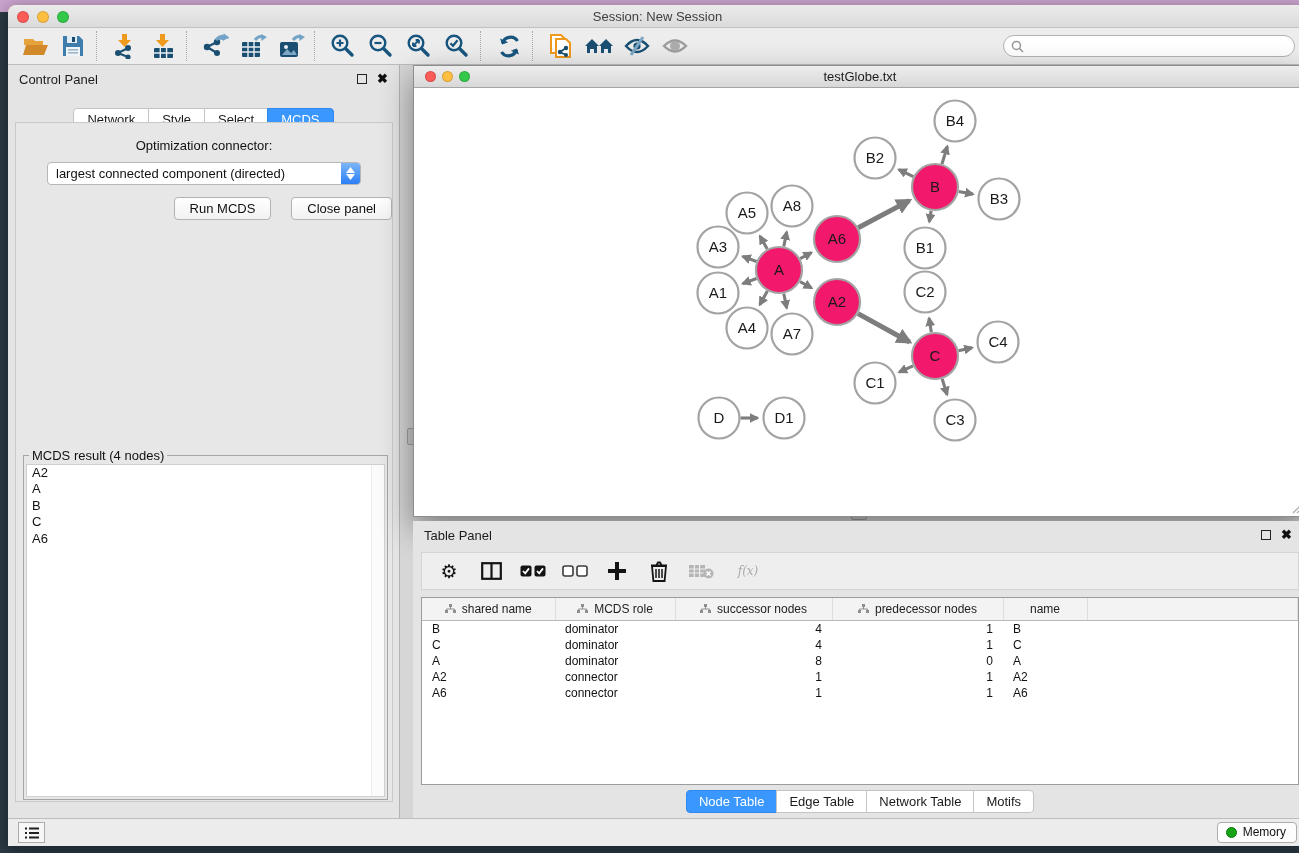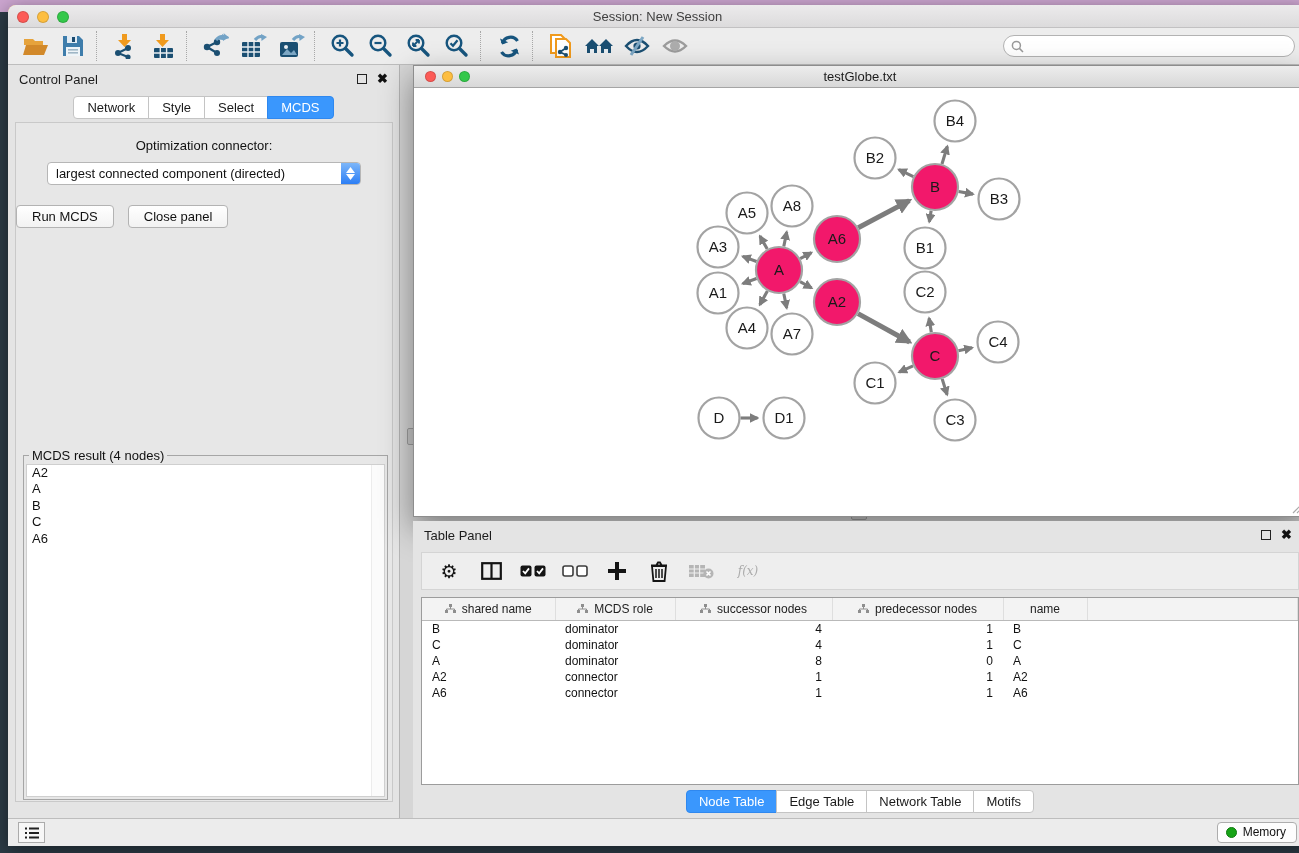--- a/index.html
+++ b/index.html
@@ -29,37 +29,37 @@
   .main { position:absolute; top:60px; bottom:28px; left:0; right:0; background:#d6d6d6; }
 
   
   .control-panel { position:absolute; left:0; top:0; bottom:0; width:392px; background:#e4e4e4;
     border-right:1px solid #b4b4b4; }
   .panel-hdr { height:28px; display:flex; align-items:center; padding:0 11px; }
   .panel-hdr .ph-title { font-size:13px; color:#1c1c1c; }
   .ph-icons { margin-left:auto; display:flex; align-items:center; gap:10px; }
   .float-ic { width:10px; height:10px; border:1.6px solid #222; display:inline-block; }
   .close-ic { font-size:13px; font-weight:bold; color:#111; line-height:10px; cursor:pointer; }
-  .cp-tabs { display:flex; justify-content:center; margin-top:3px;align-items:flex-end; }
+  .cp-tabs { display:flex; justify-content:center; margin-top:15px;align-items:flex-end; }
   .cp-tab { font-size:13px; padding:3px 13px; background:#fff; border:1px solid #c4c4c4; color:#1b1b1b;
     margin-left:-1px; cursor:pointer; }
   .cp-tab:first-child { border-radius:4px 0 0 4px; margin-left:0; }
   .cp-tab:last-child { border-radius:0 4px 4px 0; }
   .cp-tab.active { background:#3a97fd; border-color:#2f88ef; color:#fff; }
   .cp-content { position:absolute; top:57px; left:7px; right:6px; bottom:16px;
     background:#e7e7e7; border:1px solid #c9c9c9; }
   .opt-label { text-align:center; font-size:13px; color:#111; margin-top:15px; }
   .selectbox { width:314px; height:23px; margin:9px auto 0; background:#fff; border:1px solid #b6b6b6;
     border-radius:4px; display:flex; align-items:center; cursor:pointer; }
   .selectbox .sel-text { flex:1; font-size:13px; padding:0 8px; color:#111; white-space:nowrap; }
   .sel-stepper { width:19px; height:21px; border-radius:0 3px 3px 0;
     background:linear-gradient(#7cb6f9,#2c7ef5); display:flex; flex-direction:column;
     align-items:center; justify-content:center; gap:1px; }
   .sel-stepper svg { display:block; }
-  .btn-row { display:flex; justify-content:flex-start; gap:14px; margin-top:20px; }
+  .btn-row { display:flex; justify-content:flex-end; gap:20px; margin-top:12px; }
   .mac-btn { font-size:13px; color:#111; background:linear-gradient(#ffffff,#f2f2f2);
     border:1px solid #b3b3b3; border-radius:4px; padding:3px 15px; cursor:pointer; font-family:inherit; }
   .groupbox { position:absolute; left:7px; right:4px; top:332px; height:345px; border:1px solid #a6a6a6; }
   .gb-legend { position:absolute; top:-8px; left:5px; background:#e7e7e7; padding:0 3px; font-size:13px; color:#111; }
   .listbox { position:absolute; left:2px; right:2px; top:8px; bottom:2px; background:#fff;
     border:1px solid #cfcfcf; }
   .listbox .sb { position:absolute; top:0; right:0; bottom:0; width:13px; background:#fbfbfb; border-left:1px solid #ececec; }
   .list-item { font-size:13px; color:#111; line-height:16.4px; padding:0 5px; cursor:default; }
 
   

